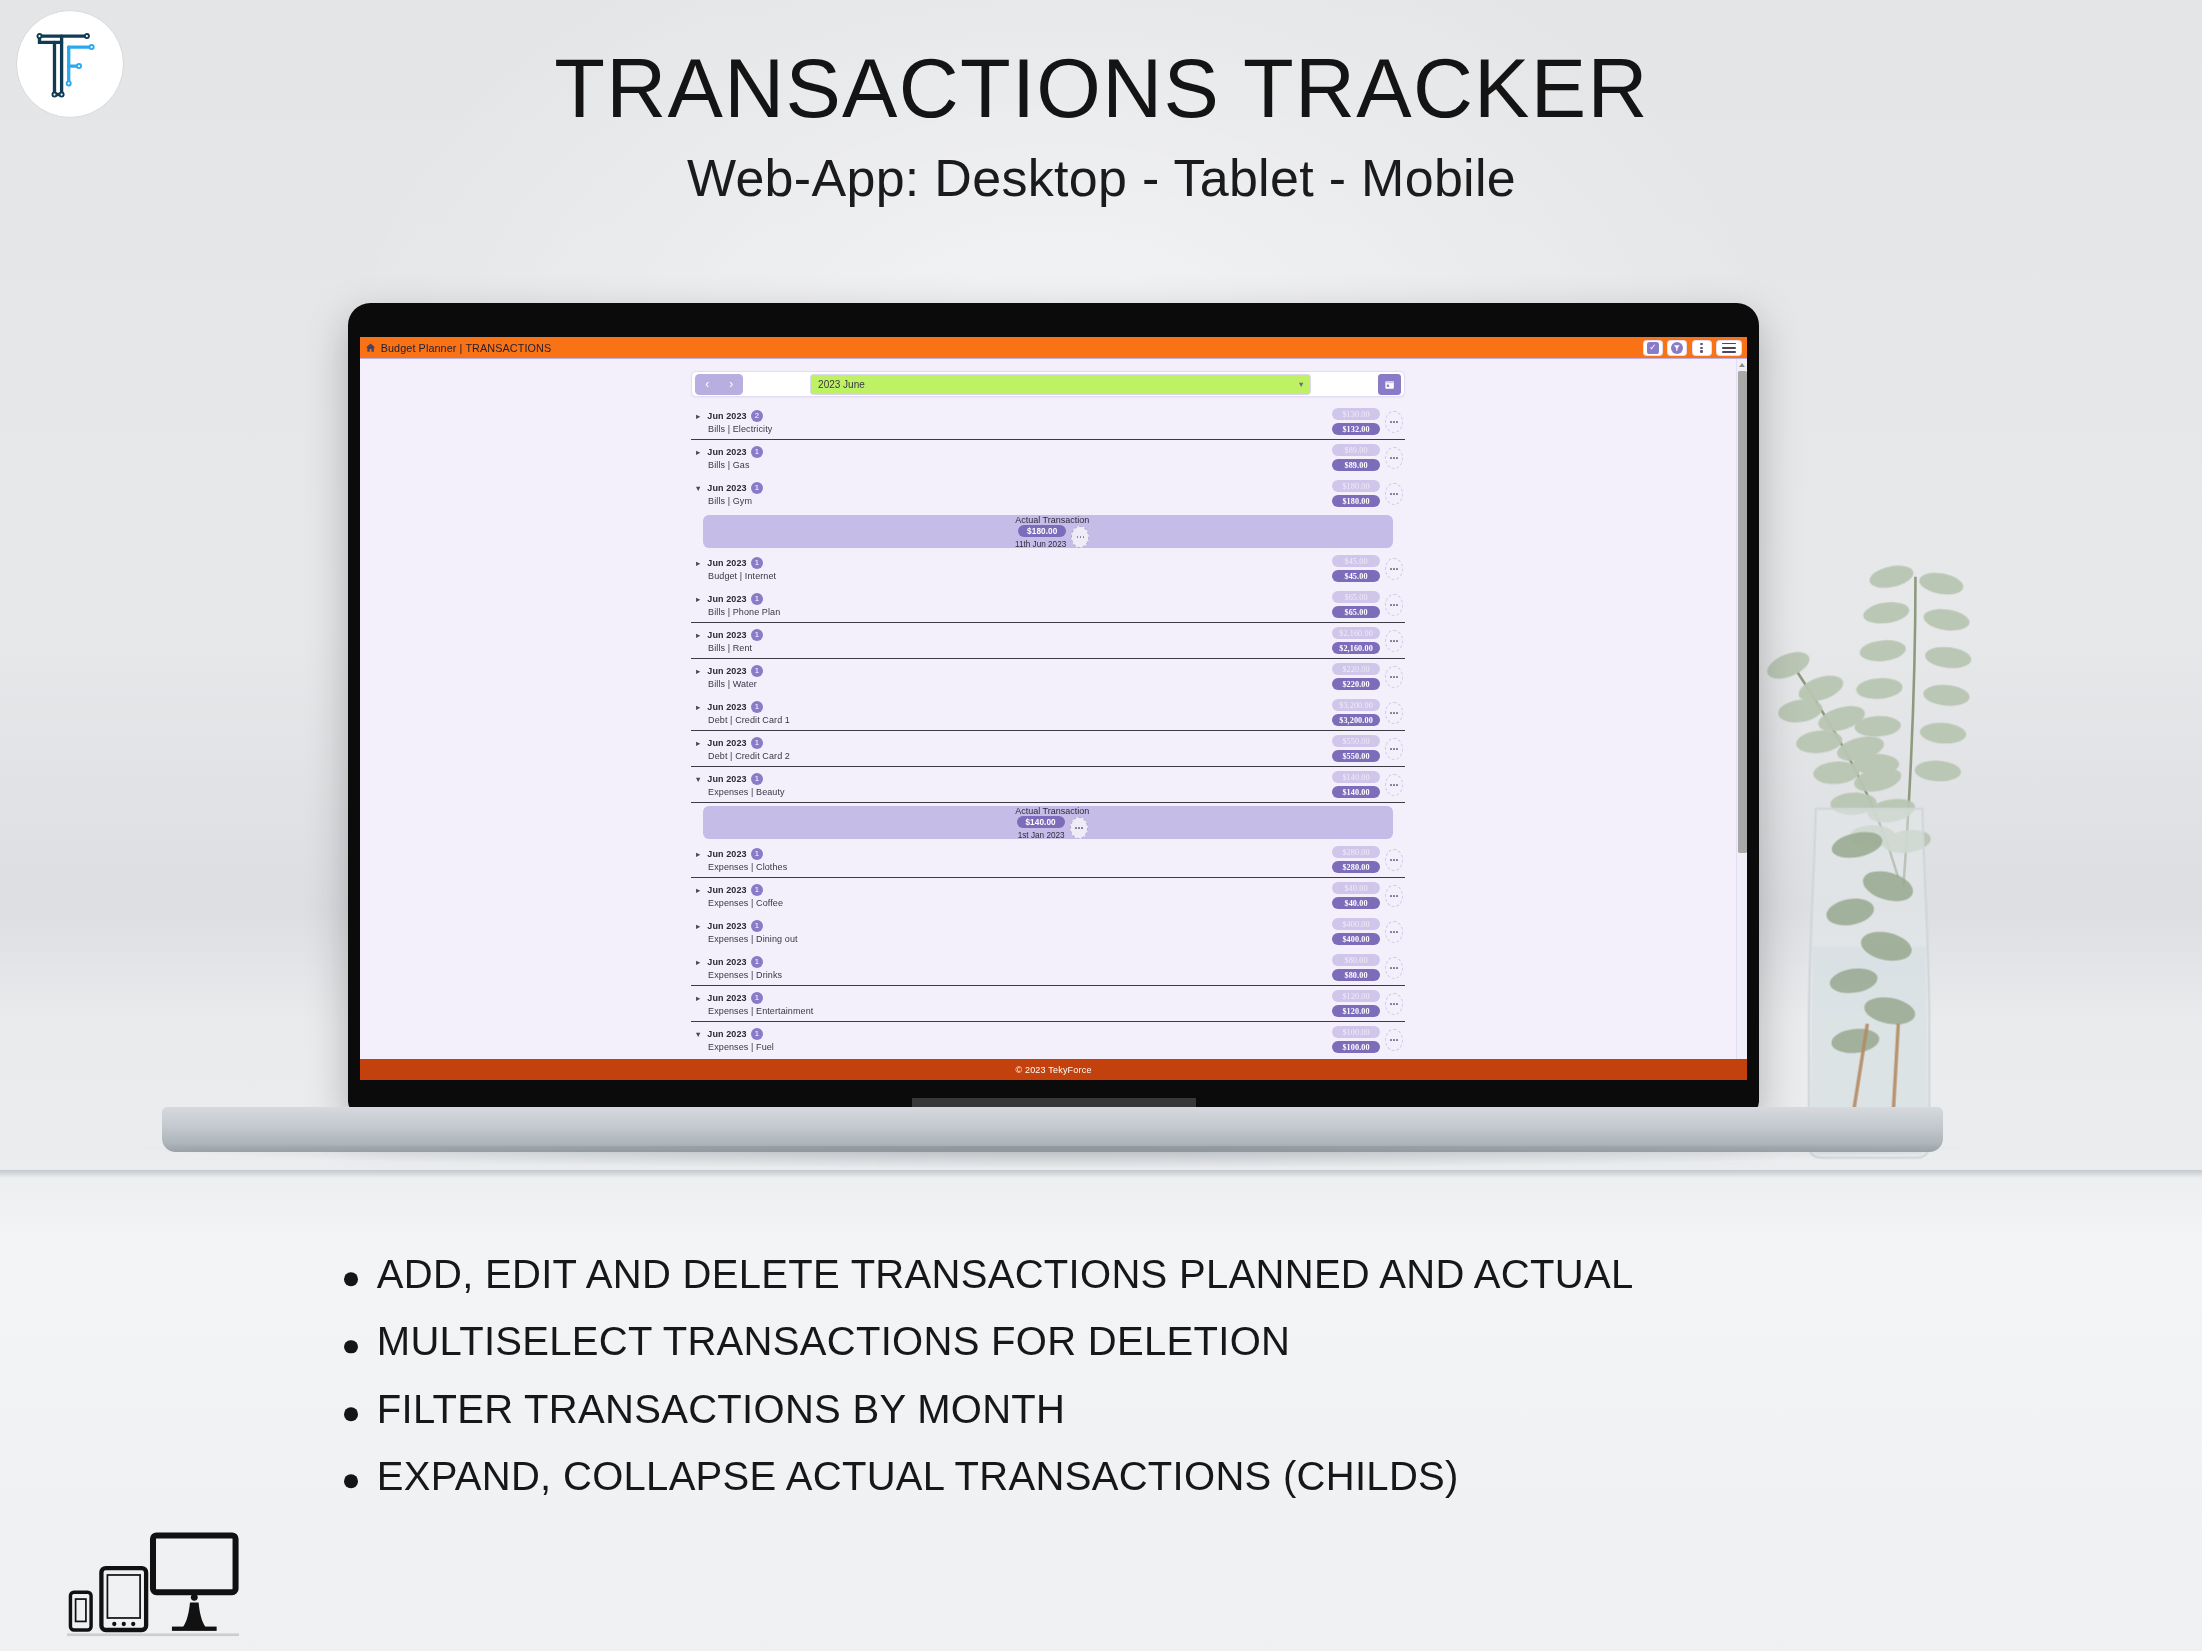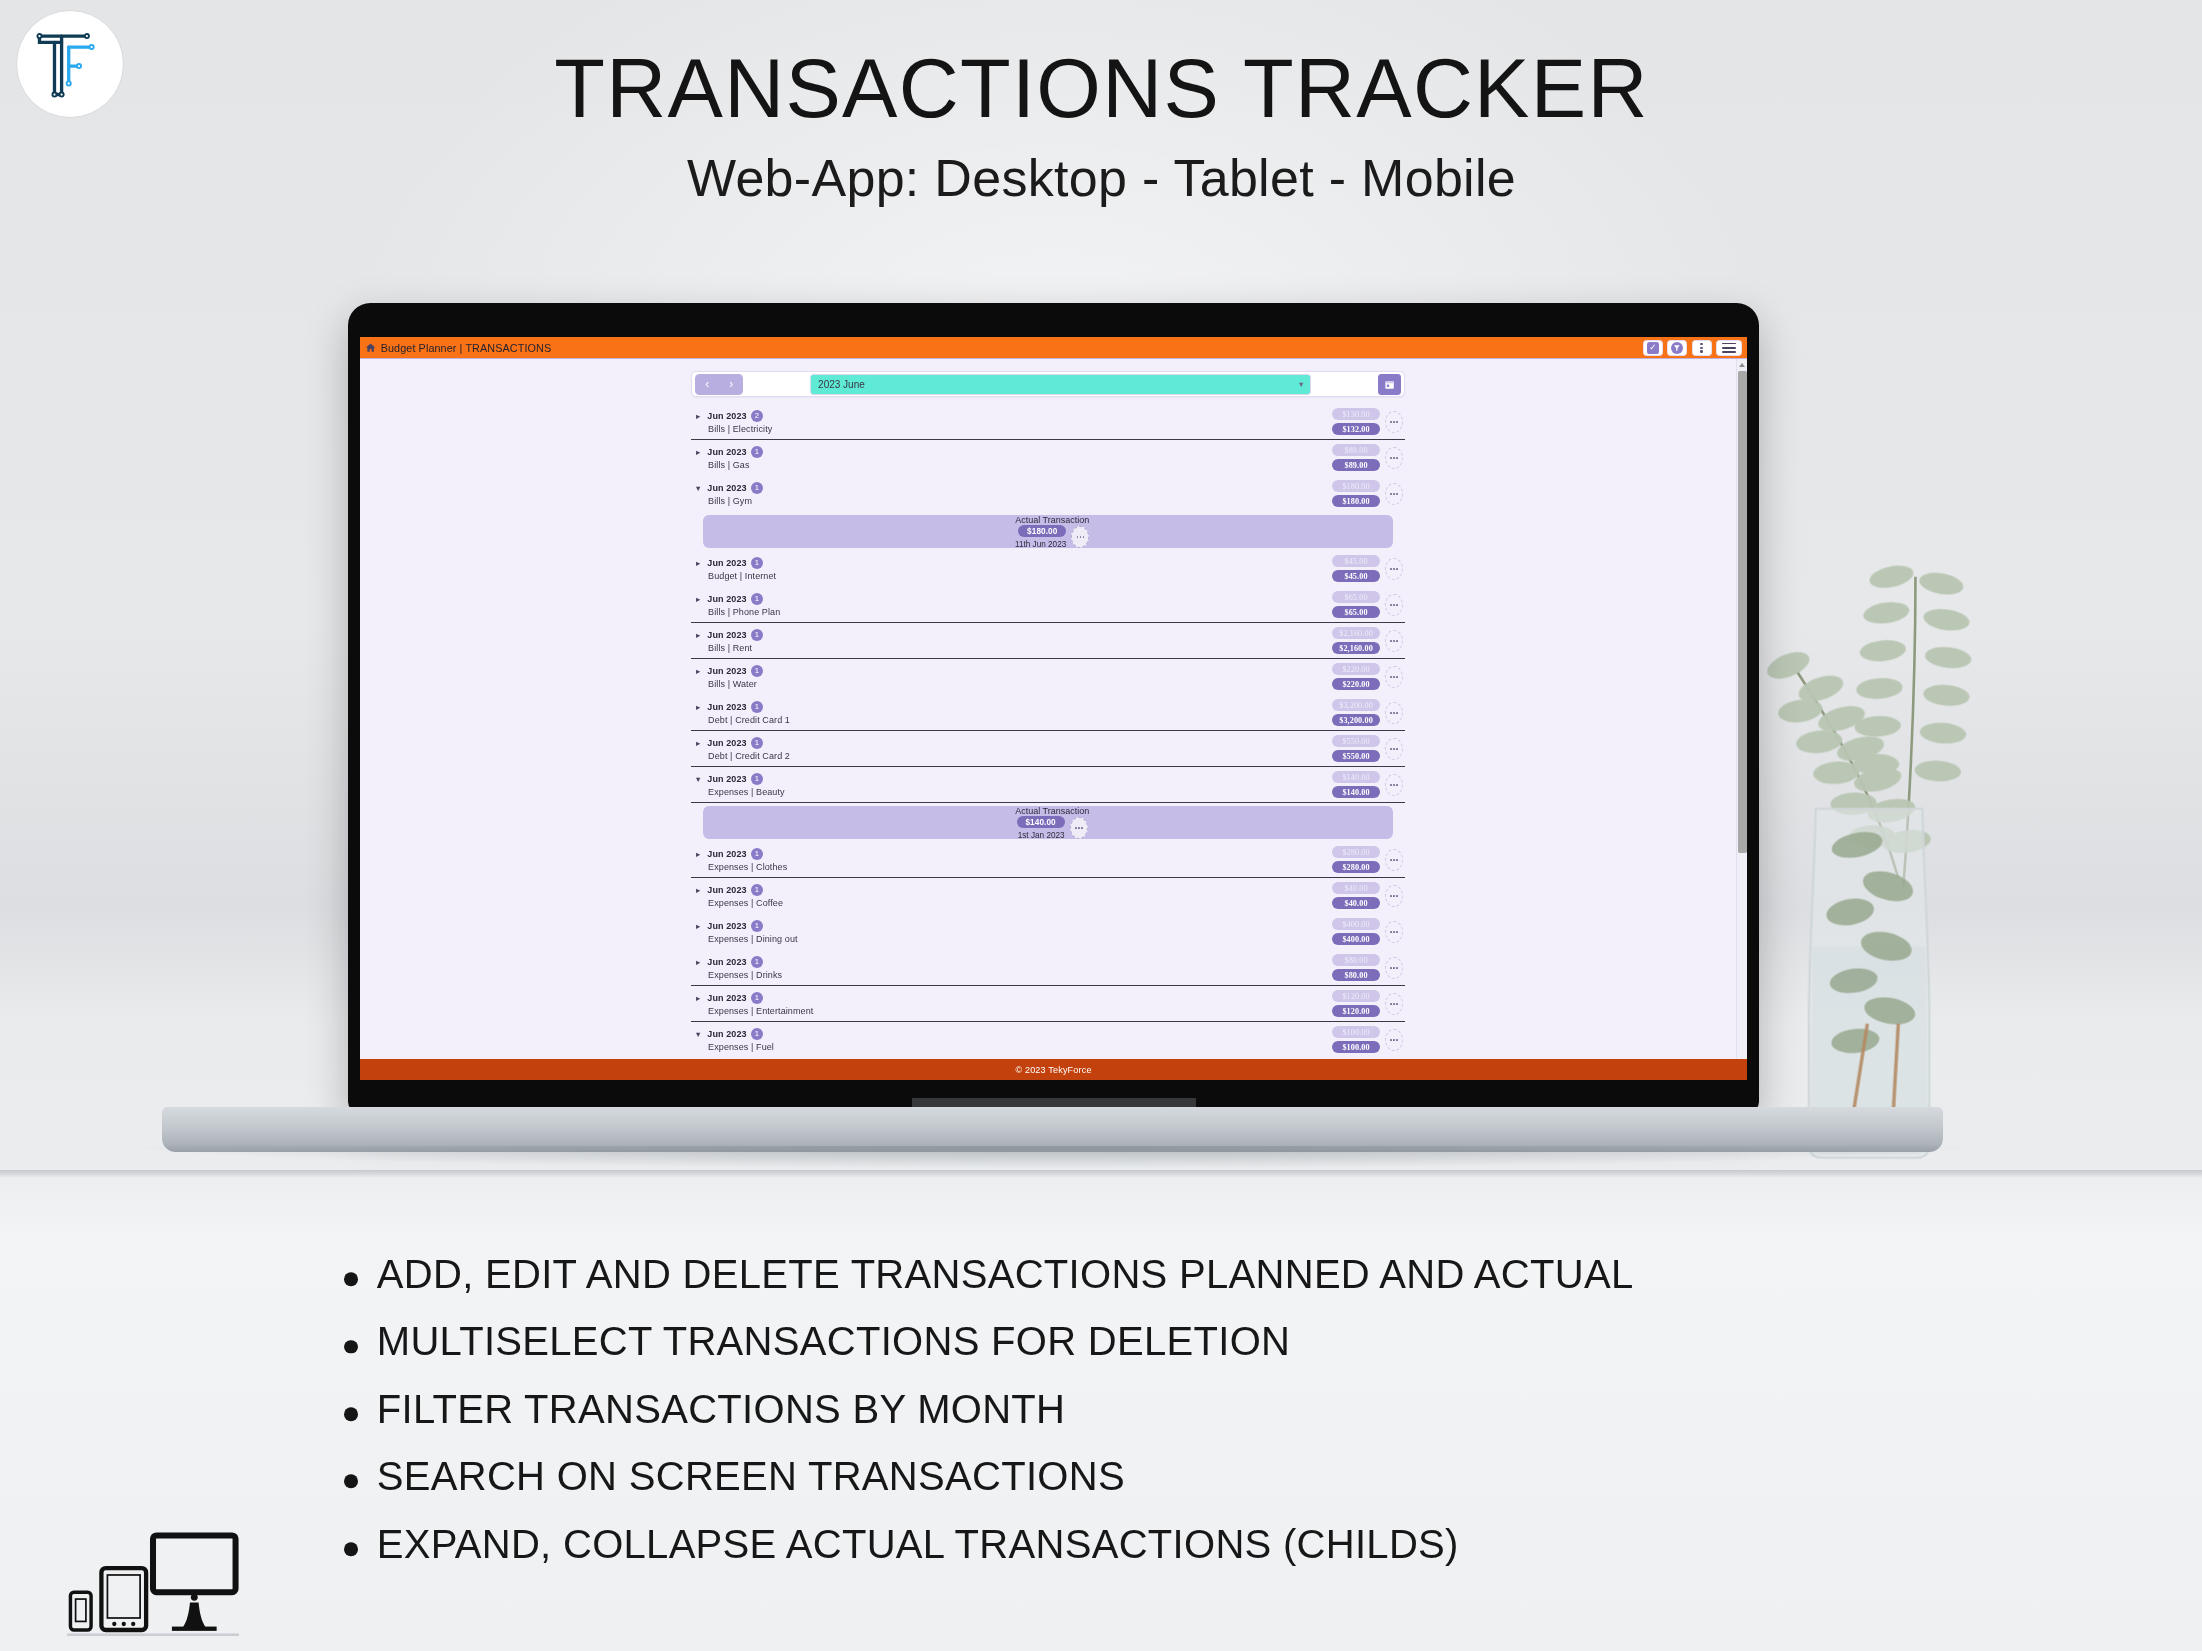--- a/index.html
+++ b/index.html
@@ -115,21 +115,21 @@
     background: #ffffff; border: 0.9px solid #e2ddf3; border-radius: 5.2px;
     display: flex; align-items: center; padding: 1.7px 3.4px; gap: 6.9px;
     box-shadow: 0 0.9px 1.7px rgba(120,110,160,.08);
   }
   .nav-group { display: flex; background: #b9aee0; border-radius: 4.3px; overflow: hidden; }
   .nav-btn {
     width: 24px; height: 20.6px; display: flex; align-items: center; justify-content: center;
     color: #ffffff; font-size: 12px; line-height: 1;
   }
   .month-select {
-    flex: 1; height: 20.6px; background: #5eead4; border: 0.9px solid #dcd6ef; border-radius: 3.4px;
+    flex: 1; height: 20.6px; background: #bef264; border: 0.9px solid #dcd6ef; border-radius: 3.4px;
     display: flex; align-items: center; justify-content: space-between;
     padding: 0 6.9px; font-size: 10px; color: #3a3547;
     margin-left: 60px; margin-right: 60px;
   }
   .chev-dn { font-size: 8.6px; color: #6e6685; }
   .cal-btn {
     width: 22.4px; height: 20.6px; background: #8a7bc8; border-radius: 3.4px;
     display: flex; align-items: center; justify-content: center; margin-left: auto;
   }
 
@@ -753,24 +753,20 @@
     <div class="feature">
       <span class="bullet"></span>
       <span>MULTISELECT TRANSACTIONS FOR DELETION</span>
     </div>
     <div class="feature">
       <span class="bullet"></span>
       <span>FILTER TRANSACTIONS BY MONTH</span>
     </div>
     <div class="feature">
       <span class="bullet"></span>
-      <span>SEARCH ON SCREEN TRANSACTIONS</span>
-    </div>
-    <div class="feature">
-      <span class="bullet"></span>
       <span>EXPAND, COLLAPSE ACTUAL TRANSACTIONS (CHILDS)</span>
     </div>
   </div>
 
 <div class="devices">
   <svg width="172" height="112" viewBox="0 0 200 130">
     <g>
       <rect x="4" y="78" width="24" height="44" rx="4" fill="none" stroke="#111" stroke-width="4"></rect>
       <rect x="10" y="86" width="12" height="26" fill="none" stroke="#111" stroke-width="2"></rect>
     </g>

